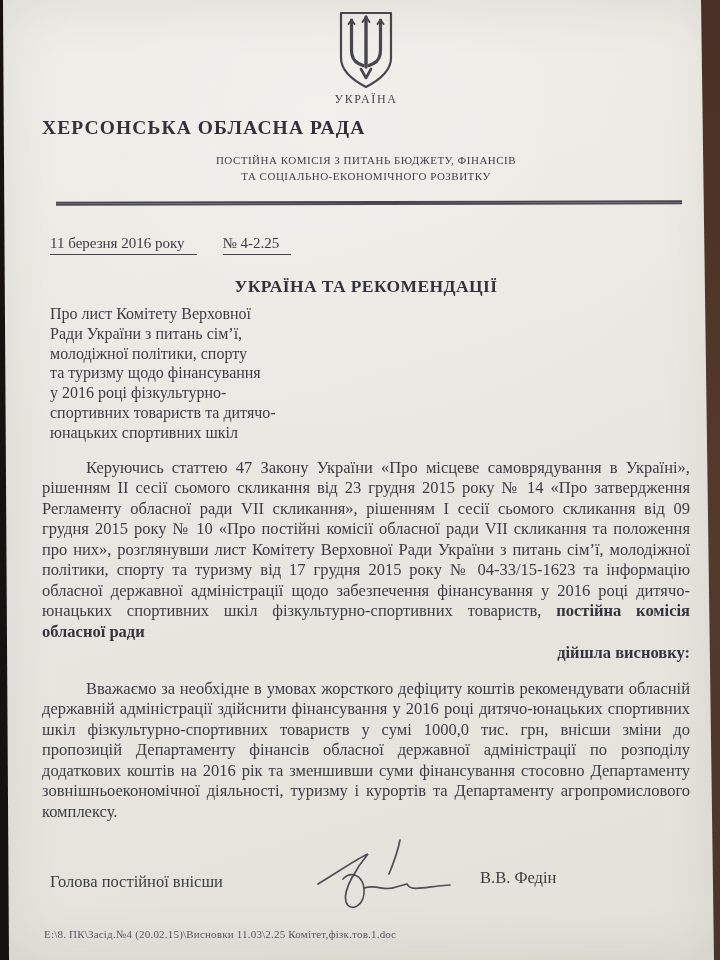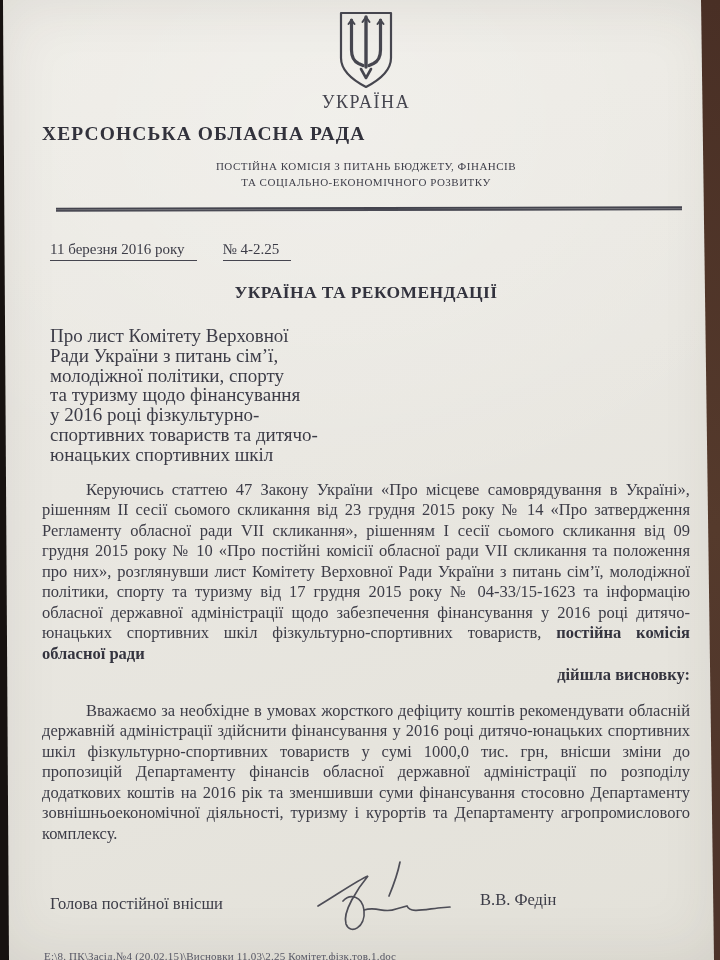--- a/index.html
+++ b/index.html
@@ -18,21 +18,21 @@
     background:
       radial-gradient(120% 70% at 45% 12%, rgba(255,255,255,0.28), rgba(255,255,255,0) 60%),
       linear-gradient(163deg, #edebe5 0%, #e9e7e1 45%, #e3e1d9 100%);
     clip-path: polygon(3px 0%, 701px 0%, 714px 100%, 9px 100%);
     box-shadow: inset 0 0 60px rgba(60,50,40,0.10);
     color: #3c3c47;
     padding: 0 30px 0 42px;
   }
   .emblem { display: block; margin: 10px auto 0; }
   .country {
-    text-align: center; font-size: 18px; letter-spacing: 1.6px;
+    text-align: center; font-size: 12px; letter-spacing: 1.6px;
     color: #45454f; margin-top: 2px;
   }
   .org {
     font-size: 19.5px; font-weight: bold;
     letter-spacing: 1.1px; color: #32323c; margin-top: 10px;
   }
   .commission {
     text-align: center; font-size: 11px; letter-spacing: 0.5px;
     line-height: 16px; color: #3e3e49; margin-top: 13px;
   }
@@ -47,22 +47,22 @@
     font-size: 15px; color: #3c3c47;
   }
   .meta-row .u {
     border-bottom: 1.2px solid #45454f; padding: 0 12px 2px 0;
   }
   .doc-title {
     text-align: center; font-size: 17.5px; font-weight: bold;
     letter-spacing: 0.4px; color: #33333e; margin-top: 21px;
   }
   .subject {
-    margin: 23px 0 0 8px; width: 352px;
-    font-size: 19px; line-height: 19.8px; white-space: pre-line;
+    margin: 7px 0 0 8px; width: 352px;
+    font-size: 16px; line-height: 19.8px; white-space: pre-line;
   }
   .body-p {
     margin-top: 15px; font-size: 16.5px; line-height: 20.5px;
     text-align: justify; text-indent: 44px; color: #3c3c47;
   }
   .body-p b { color: #34343f; }
   .concl {
     text-align: right; font-weight: bold; font-size: 16.5px;
     line-height: 20.5px; margin-top: 1px; color: #34343f;
   }

